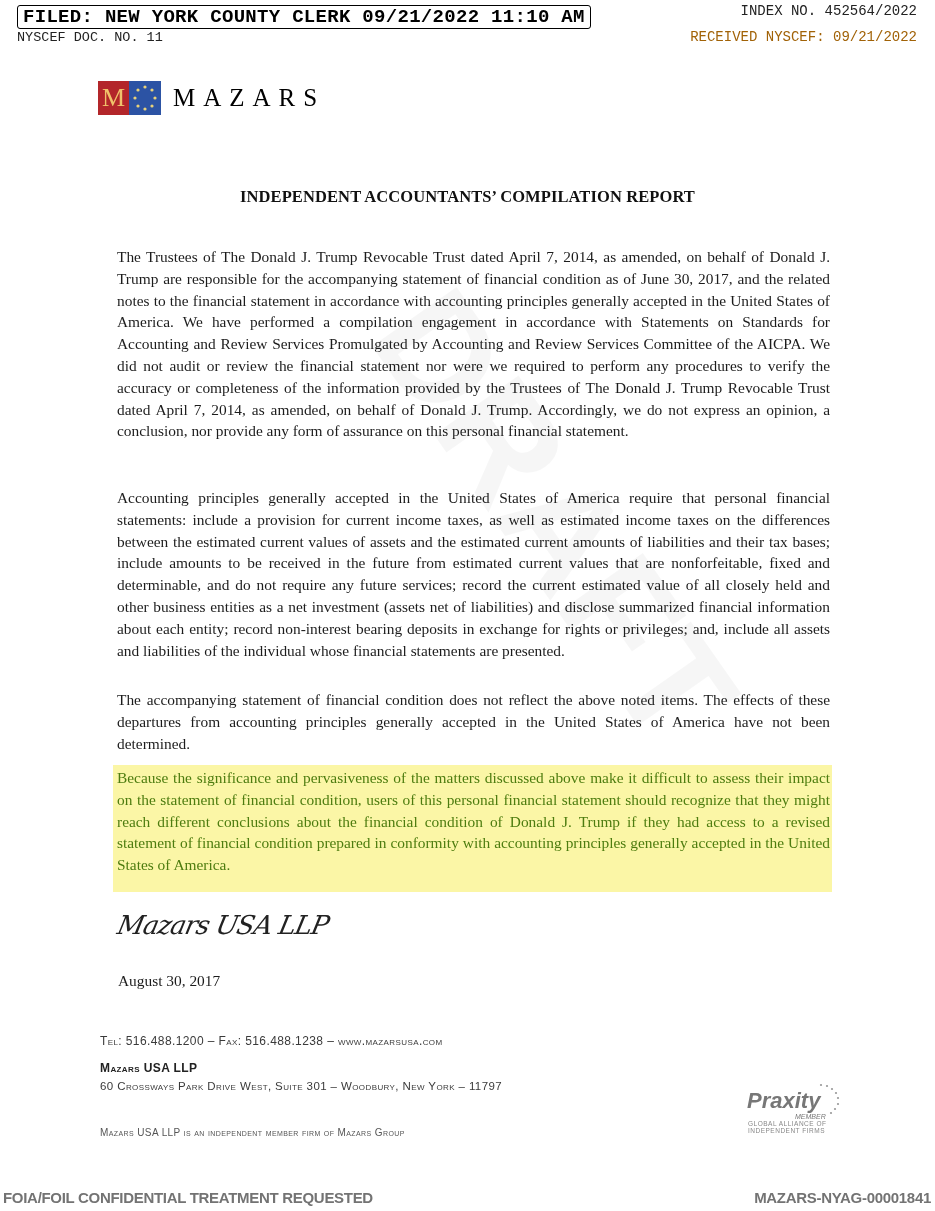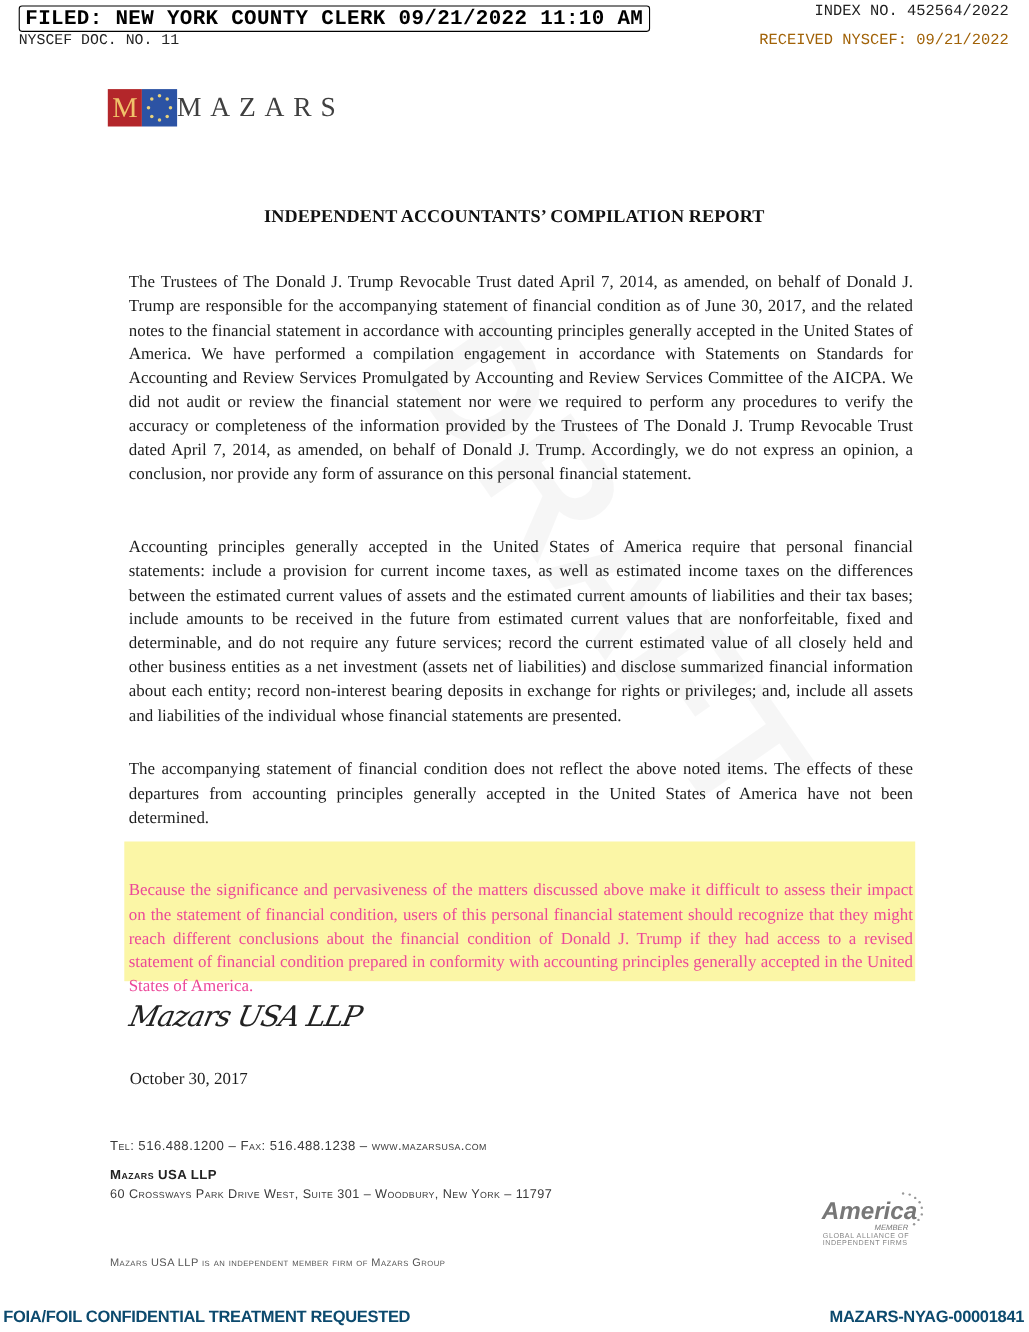--- a/index.html
+++ b/index.html
@@ -24,21 +24,21 @@
 
   
   #logo { left: 98px; top: 80px; height: 36px; display: flex; align-items: center; }
   .logo-m {
     width: 31px; height: 34px; background: #b3262a; color: #f0c26a;
     font-family: "Liberation Serif", serif; font-size: 26px; line-height: 34px;
     text-align: center;
   }
   .logo-stars { width: 32px; height: 34px; background: #2c53a4; position: relative; }
   .logo-word {
-    font-size: 25px; letter-spacing: 8px; color: #404040;
+    margin-left: 12px; font-size: 25px; letter-spacing: 8px; color: #000000;
     font-family: "Liberation Serif", serif;
   }
 
   
   #report-title {
     left: 0; right: 0; top: 187px; text-align: center;
     font-size: 16.5px; font-weight: bold; letter-spacing: 0.1px; color: #111;
   }
 
   
@@ -46,44 +46,44 @@
     position: absolute; left: 117px; width: 713px;
     font-size: 15.4px; line-height: 21.8px; text-align: justify; color: #1c1c1c;
   }
   #para-1 { top: 246px; }
   #para-2 { top: 487px; }
   #para-3 { top: 689px; }
   #highlight {
     position: absolute; left: 113px; top: 765px; width: 719px; height: 127px;
     background: #fbf6a6;
   }
-  #para-4 { top: 799px; color: #ec4899; }
+  #para-4 { top: 767px; color: #4d7c0f; }
 
   
   #signature {
     left: 118px; top: 910px; font-family: "DejaVu Serif", serif; font-style: italic;
     font-size: 26px; color: #222; transform: skewX(-12deg); letter-spacing: -1px;
   }
   #report-date { left: 118px; top: 972px; font-size: 15.4px; color: #1c1c1c; }
 
   
   .firm { position: absolute; left: 100px; font-family: "Liberation Sans", sans-serif; color: #3a3a3a; font-variant: small-caps; letter-spacing: 0.4px; }
   #firm-name { top: 1061px; font-size: 12px; font-weight: bold; color: #222; }
   #firm-address { top: 1080px; font-size: 11.5px; }
   #firm-phone { top: 1034px; font-size: 12px; }
-  #firm-member { top: 1127px; font-size: 10px; color: #555; margin-top: 16px; }
+  #firm-member { top: 1127px; font-size: 10px; color: #555; }
 
   
   #praxity { left: 745px; top: 1088px; width: 100px; height: 55px; }
   #praxity-word { position: absolute; left: 2px; top: 0; font-family: "Liberation Sans", sans-serif; font-style: italic; font-weight: bold; font-size: 22px; color: #777; }
   #praxity-member { position: absolute; left: 50px; top: 25px; font-family: "Liberation Sans", sans-serif; font-style: italic; font-size: 7px; color: #777; }
   #praxity-tag { position: absolute; left: 3px; top: 32px; width: 90px; font-family: "Liberation Sans", sans-serif; font-size: 6.5px; line-height: 7px; color: #888; letter-spacing: 0.5px; }
 
   
-  .bottom { position: absolute; top: 1189px; font-family: "Liberation Sans", sans-serif; font-weight: bold; font-size: 15px; color: #0c4a6e; letter-spacing: -0.3px; }
+  .bottom { position: absolute; top: 1189px; font-family: "Liberation Sans", sans-serif; font-weight: bold; font-size: 15px; color: #737373; letter-spacing: -0.3px; }
   #foia { left: 3px; }
   #bates { right: 4px; }
 
   
   #watermark {
     left: 300px; top: 430px; font-family: "Liberation Sans", sans-serif; font-size: 150px; font-weight: bold;
     color: rgba(0,0,0,0.035); transform: rotate(55deg); transform-origin: center; pointer-events: none;
   }
 </style>
 </head>
@@ -117,29 +117,29 @@
 
 <div id="report-title" class="abs">INDEPENDENT ACCOUNTANTS’ COMPILATION REPORT</div>
 
 <p id="para-1" class="para" style="margin:0">The Trustees of The Donald J. Trump Revocable Trust dated April 7, 2014, as amended, on behalf of Donald J. Trump are responsible for the accompanying statement of financial condition as of June 30, 2017, and the related notes to the financial statement in accordance with accounting principles generally accepted in the United States of America. We have performed a compilation engagement in accordance with Statements on Standards for Accounting and Review Services Promulgated by Accounting and Review Services Committee of the AICPA. We did not audit or review the financial statement nor were we required to perform any procedures to verify the accuracy or completeness of the information provided by the Trustees of The Donald J. Trump Revocable Trust dated April 7, 2014, as amended, on behalf of Donald J. Trump. Accordingly, we do not express an opinion, a conclusion, nor provide any form of assurance on this personal financial statement.</p>
 <p id="para-2" class="para" style="margin:0">Accounting principles generally accepted in the United States of America require that personal financial statements: include a provision for current income taxes, as well as estimated income taxes on the differences between the estimated current values of assets and the estimated current amounts of liabilities and their tax bases; include amounts to be received in the future from estimated current values that are nonforfeitable, fixed and determinable, and do not require any future services; record the current estimated value of all closely held and other business entities as a net investment (assets net of liabilities) and disclose summarized financial information about each entity; record non-interest bearing deposits in exchange for rights or privileges; and, include all assets and liabilities of the individual whose financial statements are presented.</p>
 <p id="para-3" class="para" style="margin:0">The accompanying statement of financial condition does not reflect the above noted items. The effects of these departures from accounting principles generally accepted in the United States of America have not been determined.</p>
 <div id="highlight"></div>
 <p id="para-4" class="para" style="margin:0">Because the significance and pervasiveness of the matters discussed above make it difficult to assess their impact on the statement of financial condition, users of this personal financial statement should recognize that they might reach different conclusions about the financial condition of Donald J. Trump if they had access to a revised statement of financial condition prepared in conformity with accounting principles generally accepted in the United States of America.</p>
 
 <div id="signature" class="abs">Mazars USA LLP</div>
-<div id="report-date" class="abs">October 30, 2017</div>
+<div id="report-date" class="abs">August 30, 2017</div>
 
 <div id="firm-name" class="firm">Mazars USA LLP</div>
 <div id="firm-address" class="firm">60 Crossways Park Drive West, Suite 301 – Woodbury, New York – 11797</div>
 <div id="firm-phone" class="firm">Tel: 516.488.1200 – Fax: 516.488.1238 – www.mazarsusa.com</div>
 <div id="firm-member" class="firm">Mazars USA LLP is an independent member firm of Mazars Group</div>
 
 <div id="praxity" class="abs">
-  <span id="praxity-word">America</span>
+  <span id="praxity-word">Praxity</span>
   <svg style="position:absolute;left:72px;top:-6px" width="26" height="38" viewBox="0 0 26 38">
     <g fill="#999">
       <circle cx="4" cy="3" r="1.1"></circle>
         <circle cx="10" cy="4" r="1.1"></circle>
         <circle cx="15" cy="7" r="1.1"></circle>
       <circle cx="19" cy="11" r="1.1"></circle>
         <circle cx="21" cy="16" r="1.1"></circle>
         <circle cx="21" cy="22" r="1.1"></circle>
       <circle cx="18" cy="27" r="1.1"></circle>
         <circle cx="14" cy="31" r="1.1"></circle>

